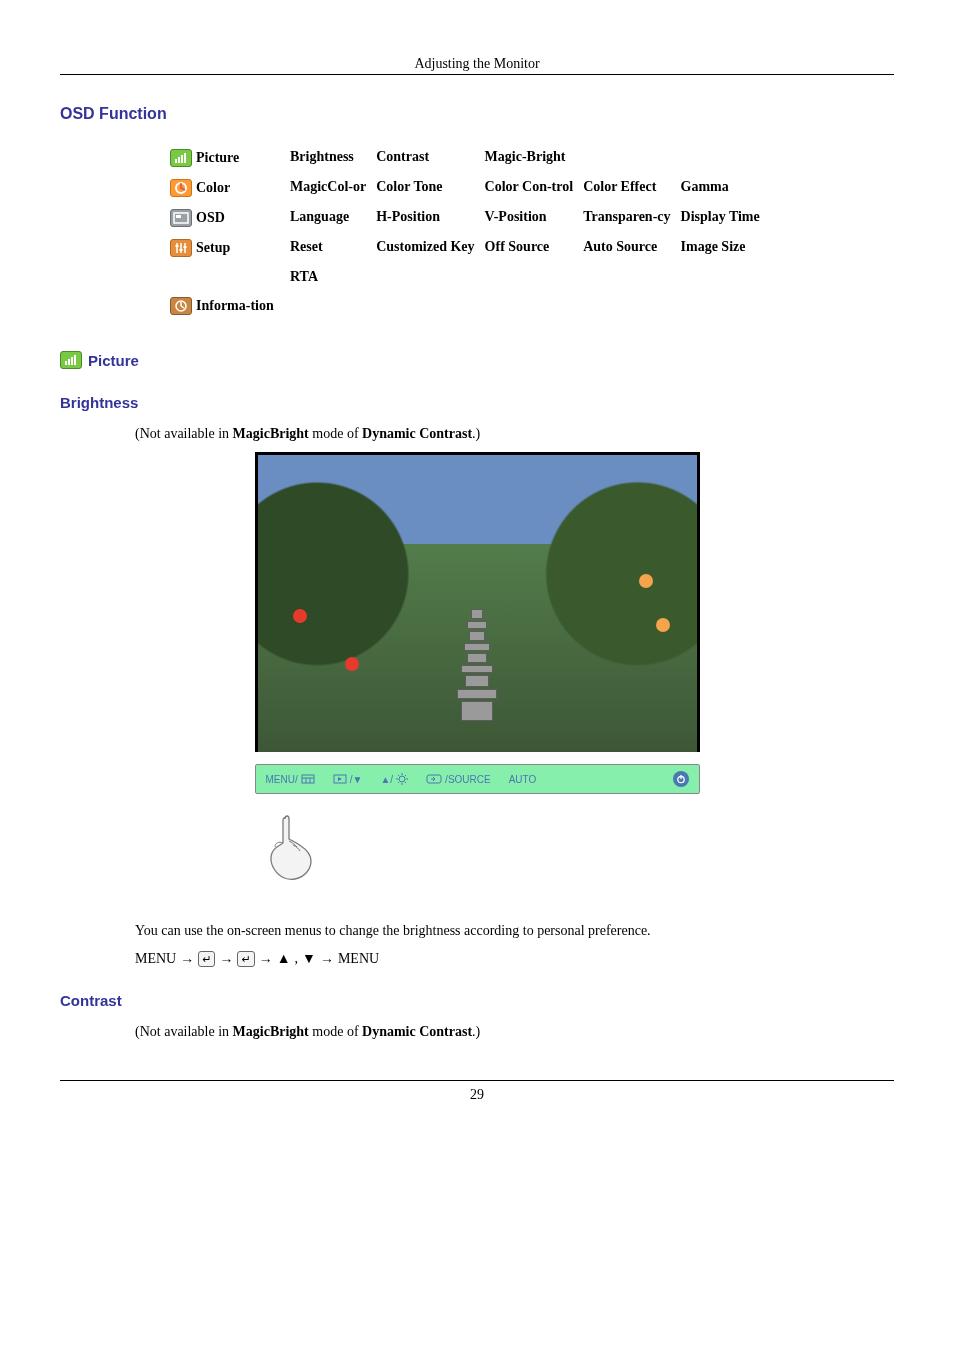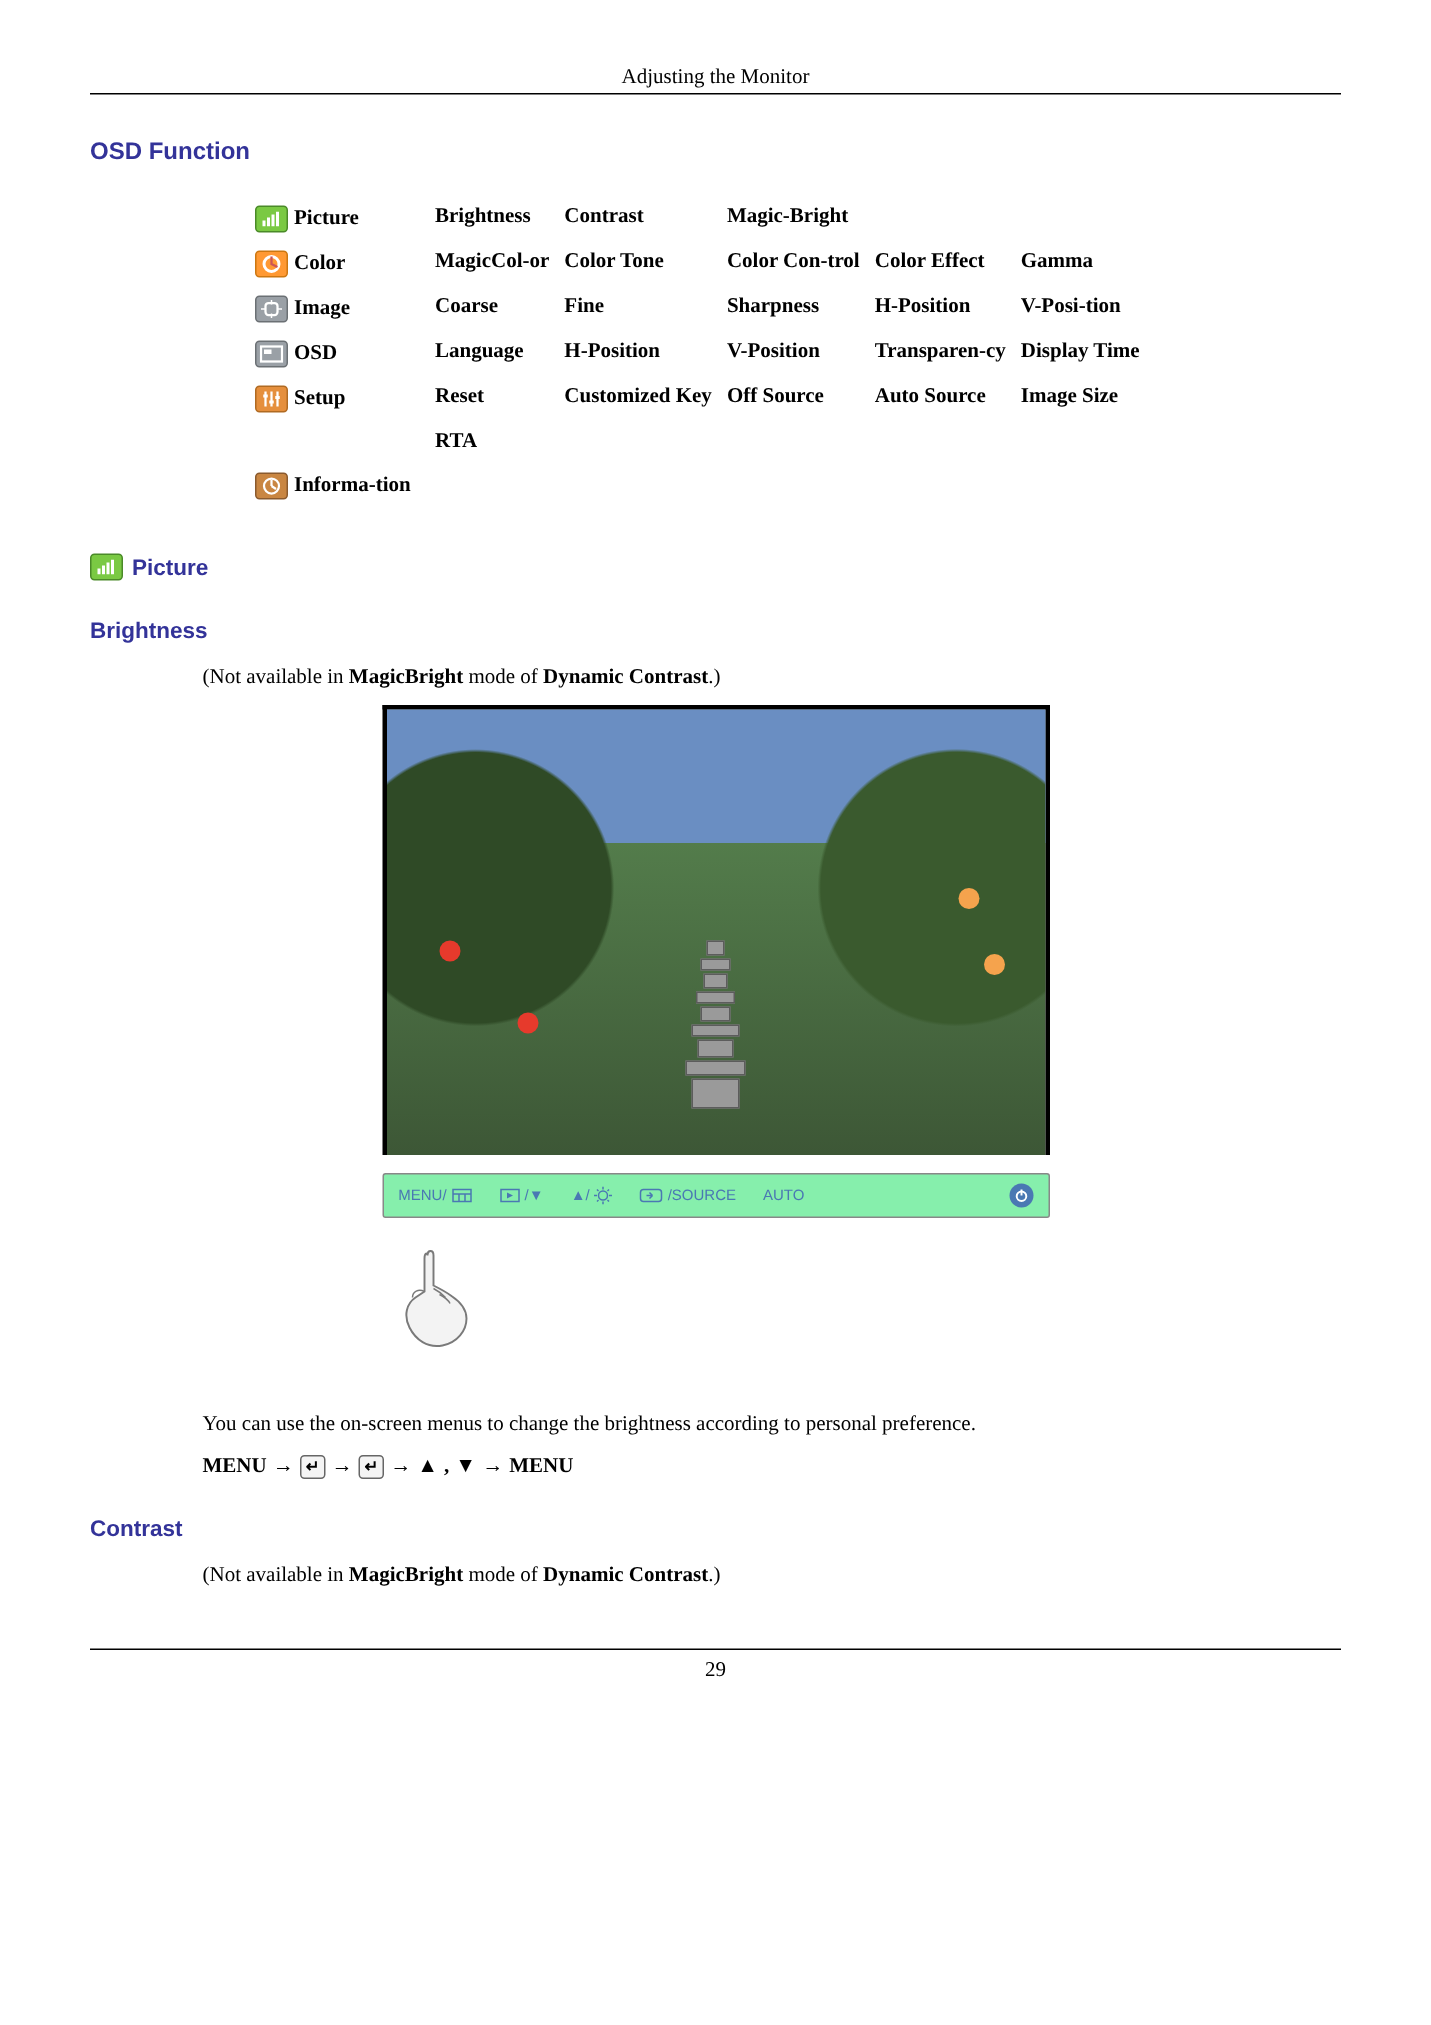--- a/index.html
+++ b/index.html
@@ -5,21 +5,21 @@
   body {
     margin: 0;
     padding: 0;
     font-family: "Times New Roman", Times, serif;
     font-size: 14px;
     color: #000;
     background: #fff;
   }
   .page {
     width: 954px;
-    margin: 4px auto;
+    margin: 16px auto;
     padding: 40px 60px 30px 60px;
     box-sizing: border-box;
   }
   .header-title {
     text-align: center;
     font-size: 14px;
     padding-bottom: 2px;
     border-bottom: 1.5px solid #000;
     margin-bottom: 30px;
   }
@@ -166,21 +166,20 @@
     margin-left: 0;
   }
 
   .nav-line {
     margin-left: 75px;
     margin-top: 12px;
     font-size: 14px;
     display: flex;
     align-items: flex-start;
     gap: 4px;
-    font-weight: bold;
   }
   .enter-key {
     display: inline-block;
     border: 1px solid #666;
     border-radius: 3px;
     padding: 0 3px;
     font-size: 11px;
     line-height: 14px;
     background: #f4f4f4;
   }
@@ -233,41 +232,20 @@
                 </svg>
           </span>
           <span>Color</span>
         </div>
       </td>
       <td>MagicCol-or</td>
       <td>Color Tone</td>
       <td>Color Con-trol</td>
       <td>Color Effect</td>
       <td>Gamma</td>
-    </tr>
-    <tr>
-      <td class="first">
-        <div class="row-label">
-          <span class="icon-box icon-gray">
-            <svg width="14" height="12" viewBox="0 0 14 12">
-                  <rect x="3" y="2" width="8" height="8" rx="2" fill="none" stroke="#fff" stroke-width="1.5"></rect>
-                  <line x1="7" y1="0" x2="7" y2="3" stroke="#fff"></line>
-                  <line x1="7" y1="9" x2="7" y2="12" stroke="#fff"></line>
-                  <line x1="0" y1="6" x2="3" y2="6" stroke="#fff"></line>
-                  <line x1="11" y1="6" x2="14" y2="6" stroke="#fff"></line>
-                </svg>
-          </span>
-          <span>Image</span>
-        </div>
-      </td>
-      <td>Coarse</td>
-      <td>Fine</td>
-      <td>Sharpness</td>
-      <td>H-Position</td>
-      <td>V-Posi-tion</td>
     </tr>
     <tr>
       <td class="first">
         <div class="row-label">
           <span class="icon-box icon-gray">
             <svg width="16" height="12" viewBox="0 0 16 12">
                   <rect x="1" y="1" width="14" height="10" fill="none" stroke="#fff" stroke-width="1.5"></rect>
                   <rect x="3" y="3" width="5" height="3" fill="#fff"></rect>
                 </svg>
           </span>

